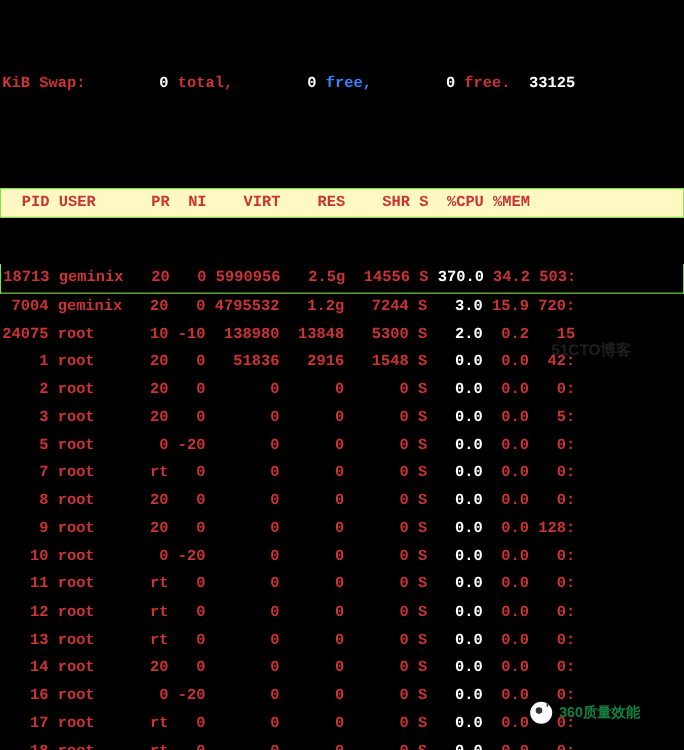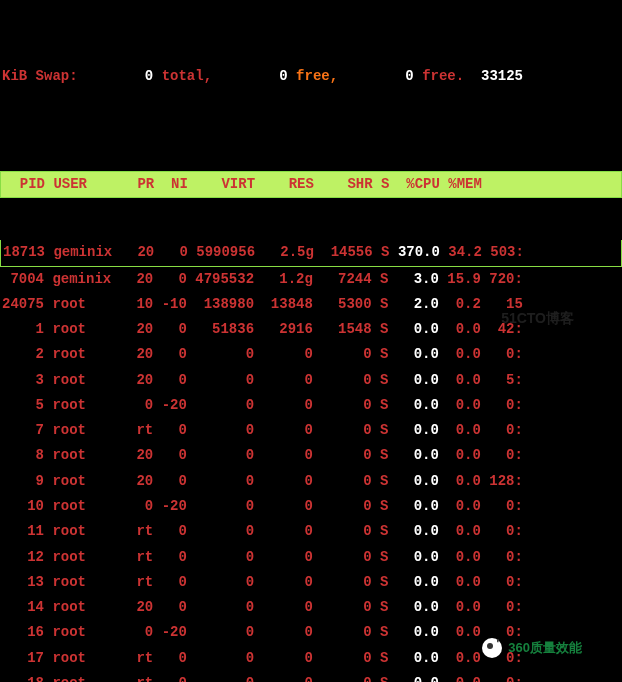--- a/index.html
+++ b/index.html
@@ -12,28 +12,28 @@
     width: 622px;
     height: 682px;
     overflow: hidden;
     position: relative;
     white-space: pre;
   }
   .swap-line {
     padding: 4px 2px;
     color: #cc3333;
   }
-  .swap-line .cyan { color: #f97316; }
+  .swap-line .cyan { color: #3b82f6; }
   .swap-line .white { color: #ffffff; font-weight: bold; }
   .header-row {
     border: 1px solid #88dd44;
     padding: 2px 2px;
     margin-top: 8px;
     color: #cc3333;
-    background: #bef264;
+    background: #fef9c3;
   }
   .highlight-row {
     border-left: 1px solid #88dd44;
     border-right: 1px solid #88dd44;
     border-bottom: 1px solid #88dd44;
     padding: 2px 2px;
     color: #cc3333;
   }
   .row {
     padding: 2px 2px;

